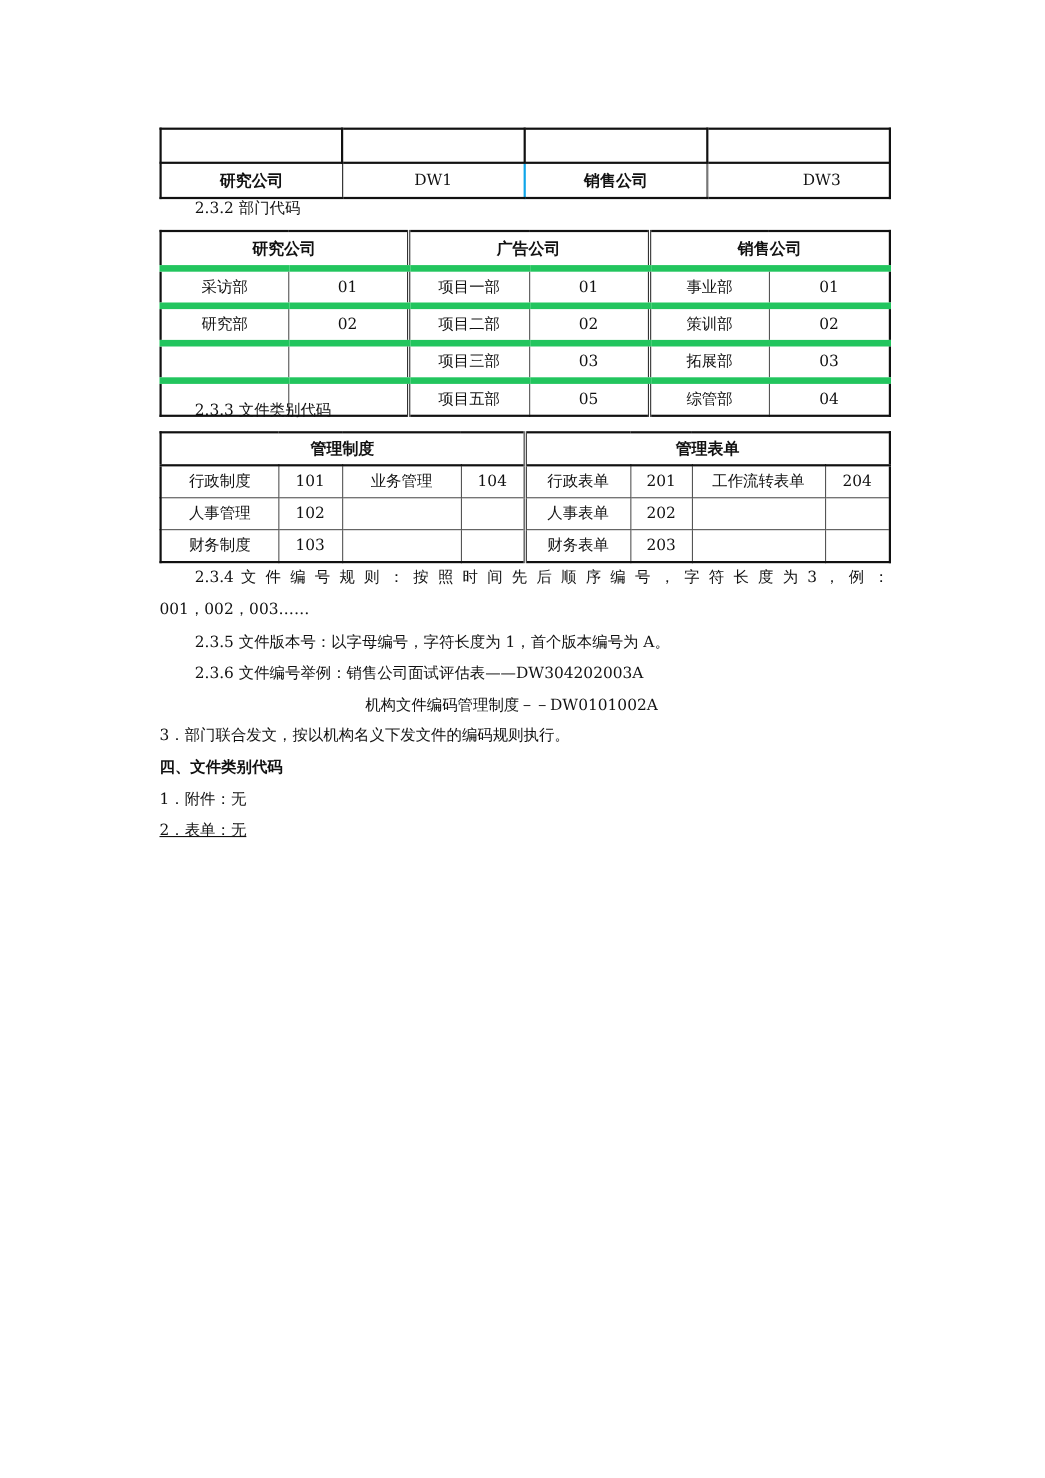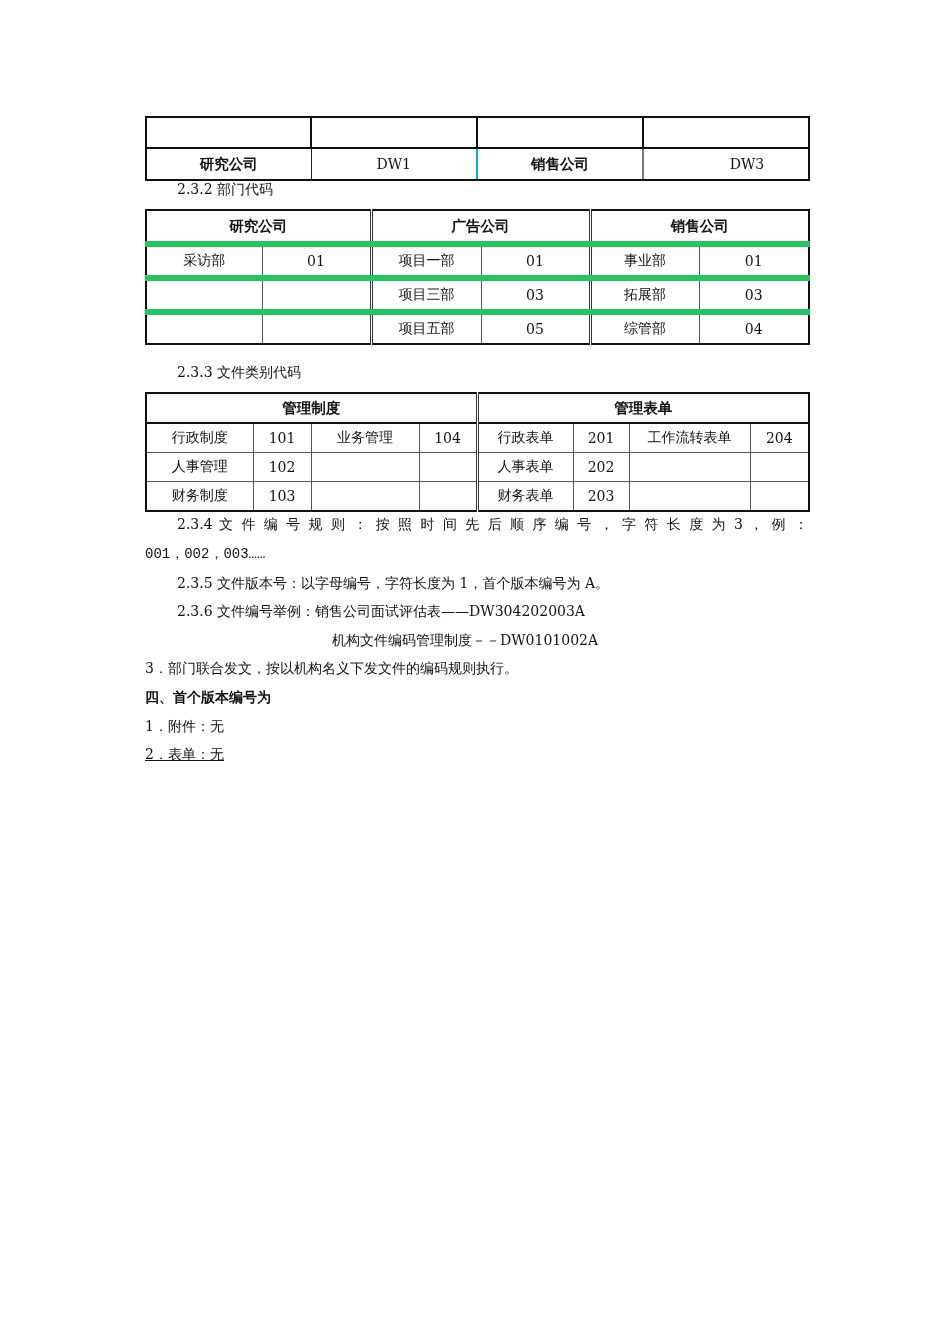--- a/index.html
+++ b/index.html
@@ -84,20 +84,28 @@
     </tr>
     <tr class="row">
       <td>采访部</td>
       <td>01</td>
       <td class="grp">项目一部</td>
       <td>01</td>
       <td class="grp">事业部</td>
       <td>01</td>
     </tr>
     <tr class="row">
+      <td>研究部</td>
+      <td>02</td>
+      <td class="grp">项目二部</td>
+      <td>02</td>
+      <td class="grp">策训部</td>
+      <td>02</td>
+    </tr>
+    <tr class="row">
       <td></td>
       <td></td>
       <td class="grp">项目三部</td>
       <td>03</td>
       <td class="grp">拓展部</td>
       <td>03</td>
     </tr>
     <tr class="row">
       <td></td>
       <td></td>
@@ -154,22 +162,22 @@
       <td></td>
       <td class="grp">财务表单</td>
       <td>203</td>
       <td></td>
       <td></td>
     </tr>
   </tbody>
     </table>
 
   <div class="line" style="left:177px; top:516px; width:631px; text-align:justify; text-align-last:justify;">2.3.4 文 件 编 号 规 则 ： 按 照 时 间 先 后 顺 序 编 号 ， 字 符 长 度 为 3 ， 例 ：</div>
-  <div class="line" style="left:145px; top:545px;font-family:Liberation Mono, monospace;">001，002，003……</div>
+  <div class="line" style="left:145px; top:545px;">001，002，003……</div>
   <div class="line" style="left:177px; top:575px;">2.3.5 文件版本号：以字母编号，字符长度为 1，首个版本编号为 A。</div>
   <div class="line" style="left:177px; top:603px;">2.3.6 文件编号举例：销售公司面试评估表——DW304202003A</div>
   <div class="line" style="left:332px; top:632px;">机构文件编码管理制度－－DW0101002A</div>
   <div class="line" style="left:145px; top:660px;">3．部门联合发文，按以机构名义下发文件的编码规则执行。</div>
-  <div class="line sans-bold" style="left:145px; top:689px;">四、首个版本编号为</div>
+  <div class="line sans-bold" style="left:145px; top:689px;">四、文件类别代码</div>
   <div class="line" style="left:145px; top:718px;">1．附件：无</div>
   <div class="line" style="left:145px; top:746px;text-decoration:underline;">2．表单：无</div>
 
 </div>
 
 </body></html>

